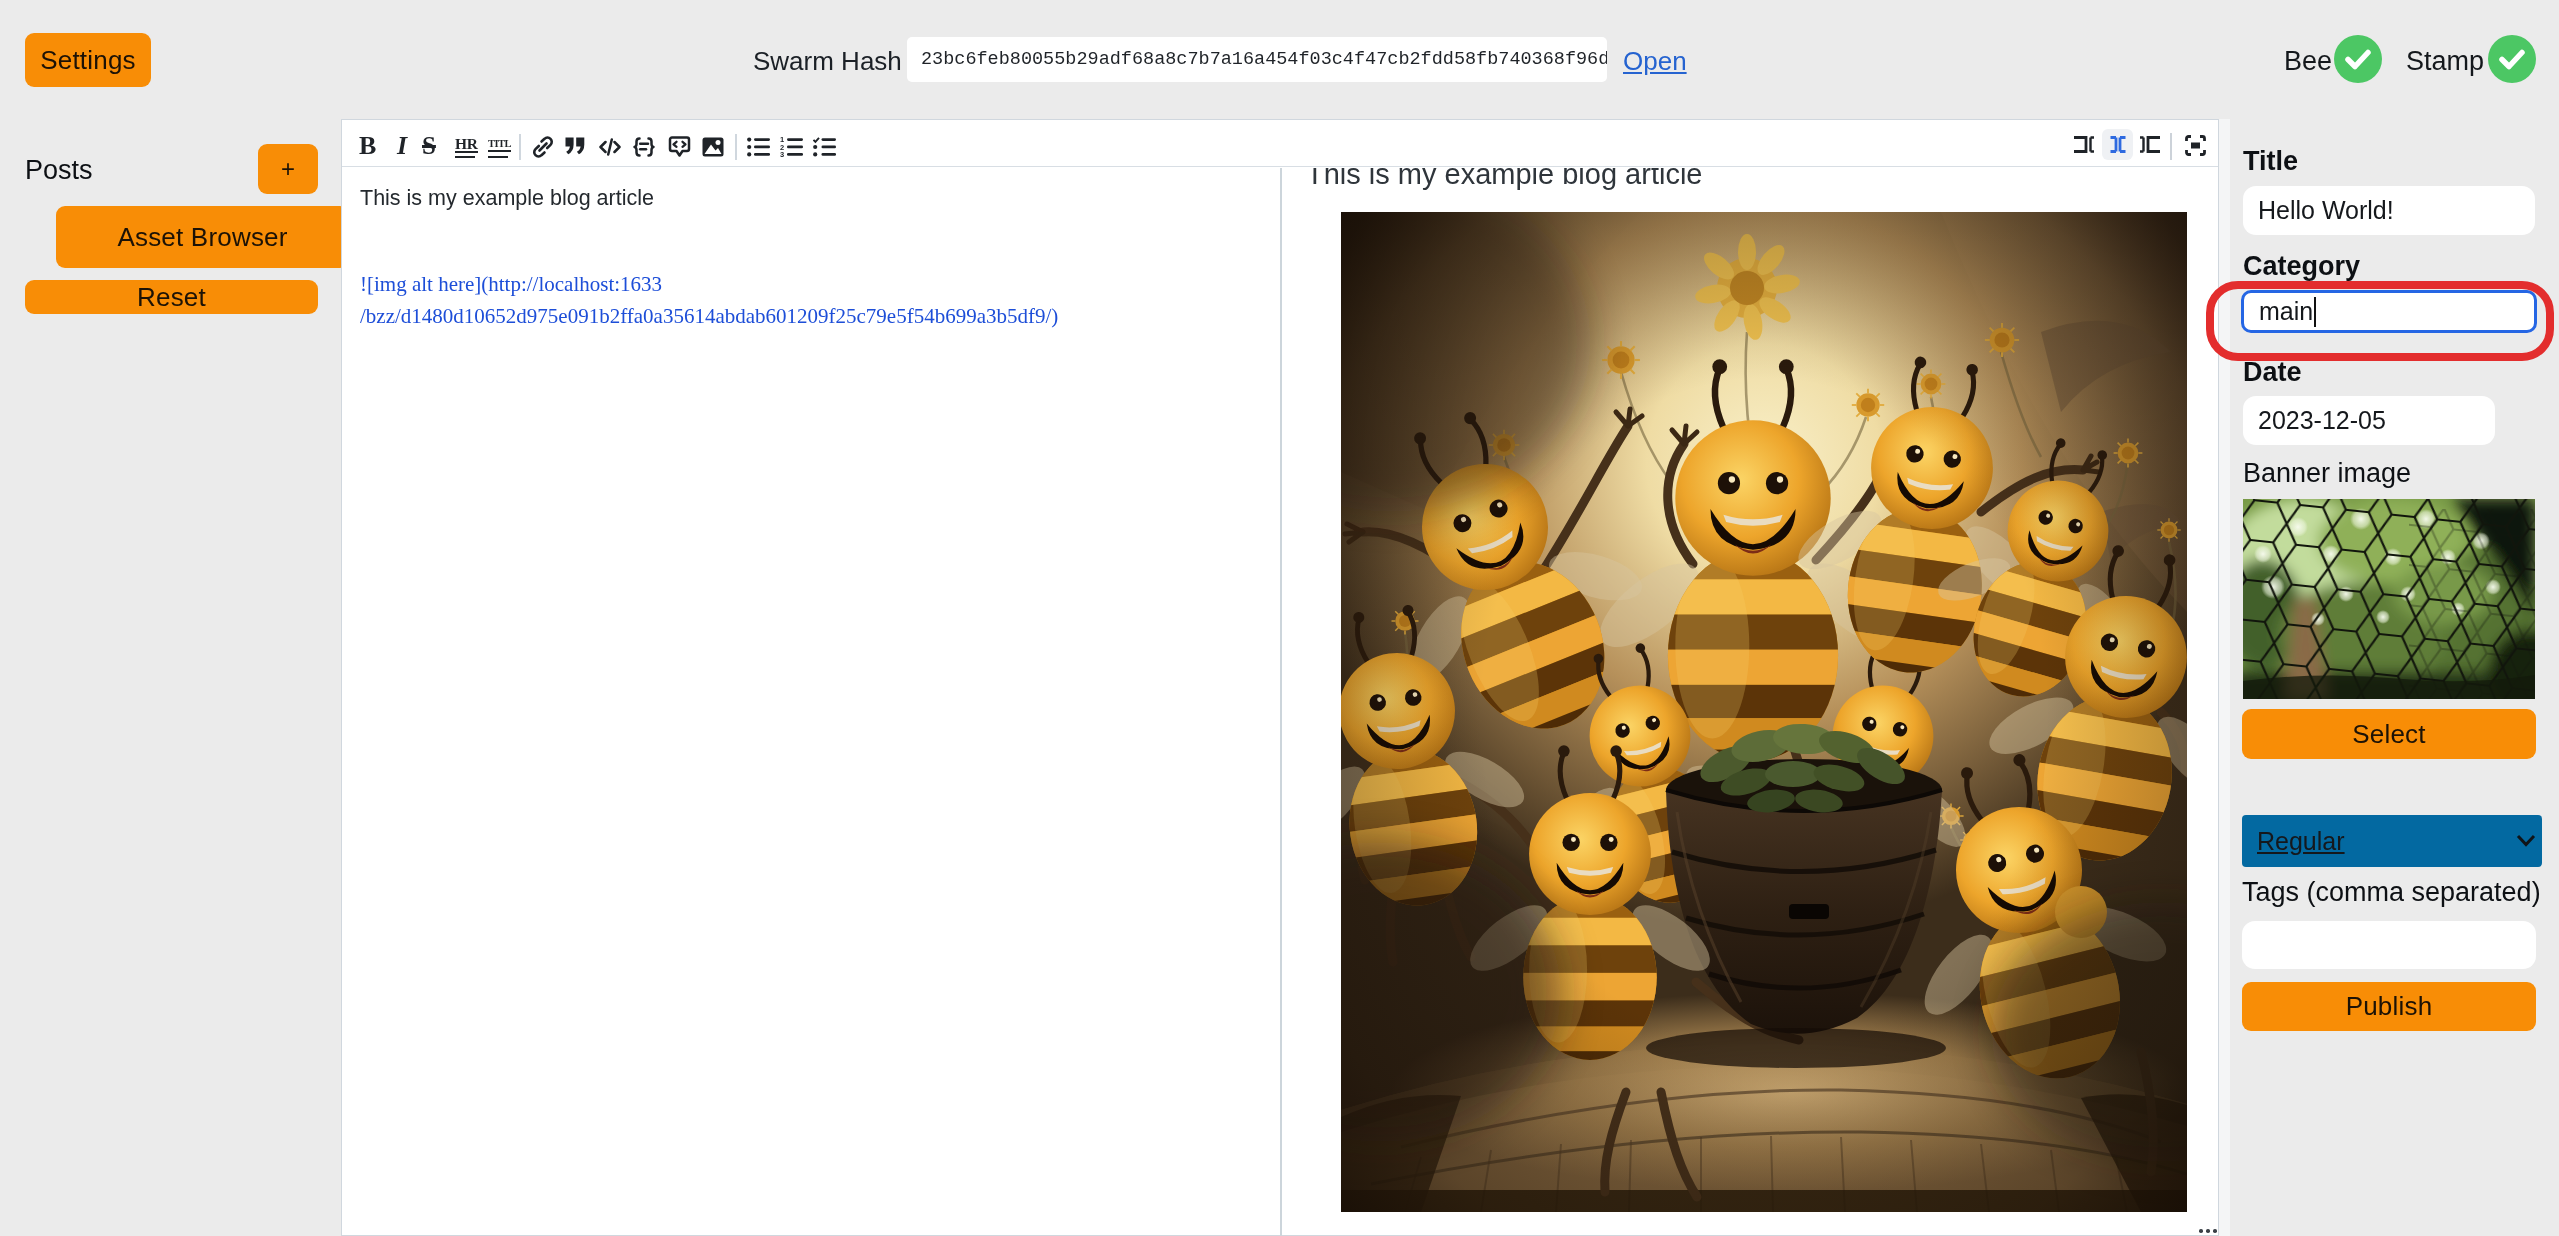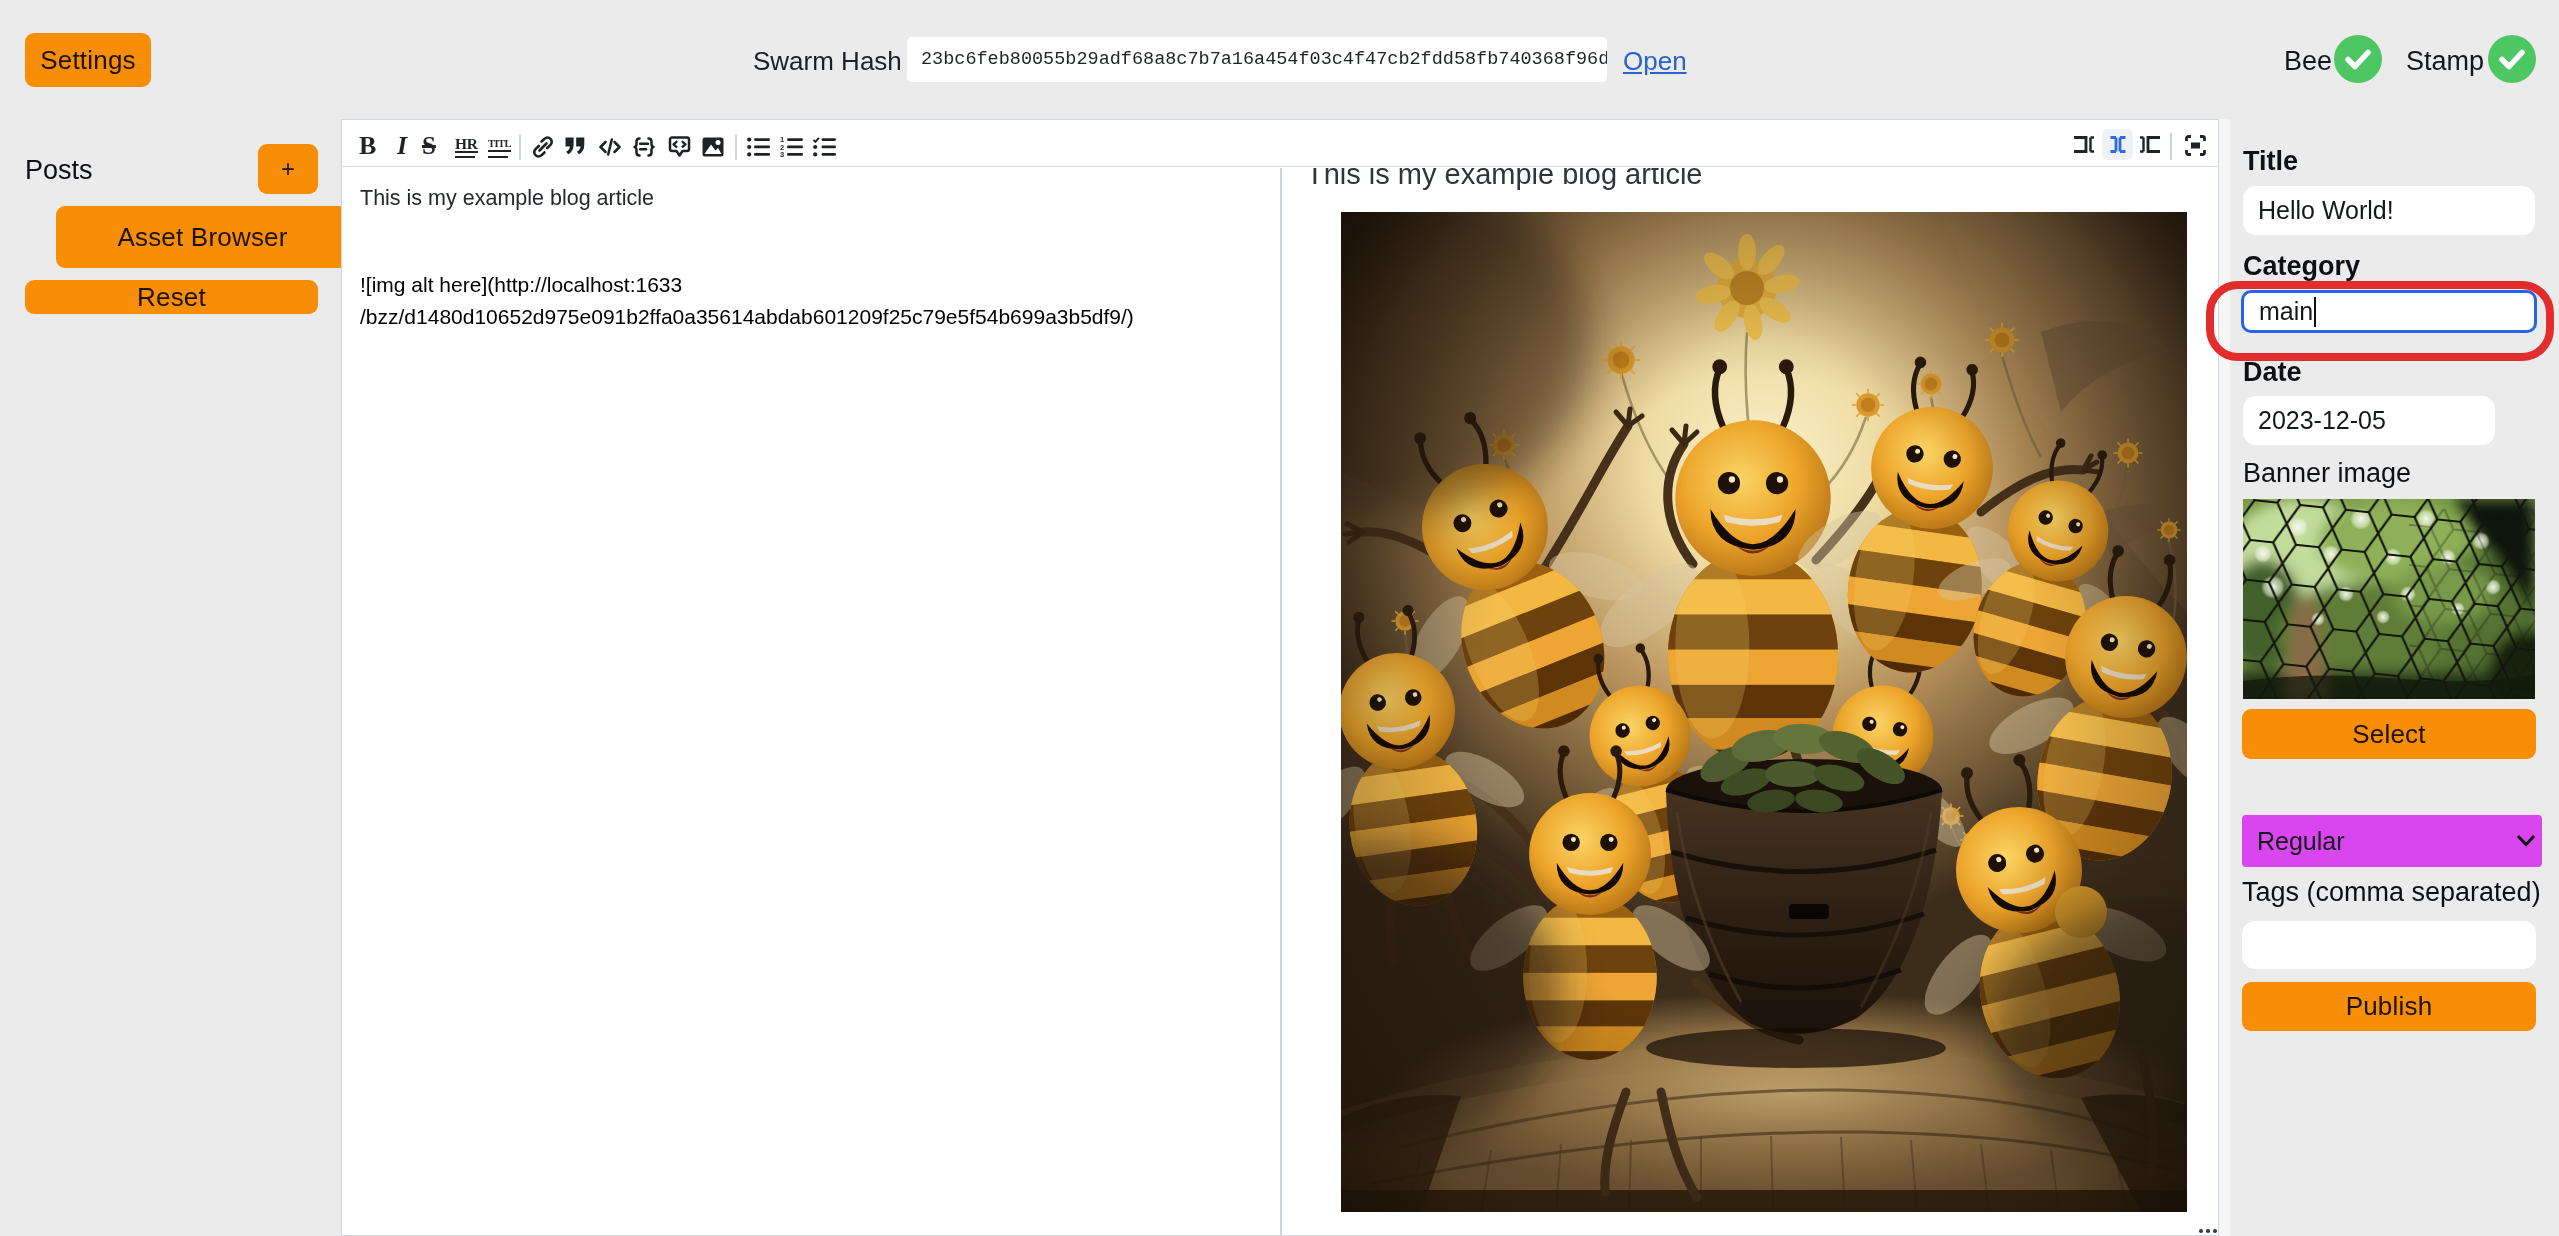--- a/index.html
+++ b/index.html
@@ -120,21 +120,21 @@
  <g fill="none" stroke="#1f2328" stroke-width="2.8">
  <path d="M1.5 6 V3.5 a2 2 0 0 1 2-2 H6"></path>
       <path d="M15 1.5 h2.5 a2 2 0 0 1 2 2 V6"></path>
  <path d="M19.5 15 v2.5 a2 2 0 0 1 -2 2 H15"></path>
       <path d="M6 19.5 H3.5 a2 2 0 0 1 -2-2 V15"></path>
  </g>
  <rect x="6" y="7.5" width="9" height="6" fill="#1f2328"></rect>
 </svg>
 
 <div class="abs" style="left:360px;top:186px;font-size:21.5px;color:#24292e;">This is my example blog article</div>
-<div class="abs" style="left:360px;top:269px;font-size:21px;color:#000000;line-height:31.6px;">![img alt here](http://localhost:1633<br>/bzz/d1480d10652d975e091b2ffa0a35614abdab601209f25c79e5f54b699a3b5df9/)</div>
+<div class="abs" style="left:360px;top:269px;font-size:21px;color:#1d4ed8;line-height:31.6px;font-family:Liberation Serif, serif;">![img alt here](http://localhost:1633<br>/bzz/d1480d10652d975e091b2ffa0a35614abdab601209f25c79e5f54b699a3b5df9/)</div>
 
 <div class="abs" style="left:1282px;top:168px;width:936px;height:60px;overflow:hidden;">
   <div style="position:absolute;left:24px;top:-10px;font-size:29px;color:#2f353b;">This is my example blog article</div>
 </div>
 <div class="abs" style="left:2199px;top:1229px;display:flex;gap:3.5px;">
   <div style="width:3.5px;height:3.5px;border-radius:50%;background:#3a4047"></div>
   <div style="width:3.5px;height:3.5px;border-radius:50%;background:#3a4047"></div>
   <div style="width:3.5px;height:3.5px;border-radius:50%;background:#3a4047"></div>
 </div>
 <svg class="abs" style="left:1341px;top:212px" width="846" height="1000" viewBox="0 0 846 1000">
@@ -407,19 +407,19 @@
       <circle cx="75" cy="120" r="7" fill="url(#bok)"></circle>
       <circle cx="20" cy="55" r="9" fill="url(#bok)"></circle>
       <circle cx="215" cy="110" r="7" fill="url(#bok)"></circle>
 </g>
 <rect width="292" height="200" fill="url(#hexp)"></rect>
 <rect x="150" width="142" height="200" fill="url(#hexp)" transform="translate(16,10)" opacity="0.3"></rect>
 <path d="M0 182 Q80 172 160 180 Q230 186 292 176 L292 200 L0 200 Z" fill="#131a0b" opacity="0.75"></path>
 </svg>
 <div class="btn" style="left:2242px;top:709px;width:294px;height:50px;">Select</div>
 <div class="lab" style="left:2242px;top:774px;margin-top:40px;">Type</div>
-<div class="abs" style="left:2242px;top:815px;width:300px;height:52px;background:#d946ef;border-radius:4px;display:flex;align-items:center;padding-left:15px;font-size:25px;color:#15181c;">Regular</div>
+<div class="abs" style="left:2242px;top:815px;width:300px;height:52px;background:#0369a1;border-radius:4px;display:flex;align-items:center;padding-left:15px;font-size:25px;color:#15181c;text-decoration:underline;">Regular</div>
 <svg class="abs" style="left:2516px;top:834px" width="20" height="13" viewBox="0 0 20 13" fill="none" stroke="#101418" stroke-width="3">
     <path d="M2 2 L10 10.5 L18 2"></path>
   </svg>
 <div class="lab" style="left:2242px;top:877px;">Tags (comma separated)</div>
 <div class="inp" style="left:2242px;top:921px;width:294px;height:48px;"></div>
 <div class="btn" style="left:2242px;top:982px;width:294px;height:49px;">Publish</div>
 
 </body></html>

